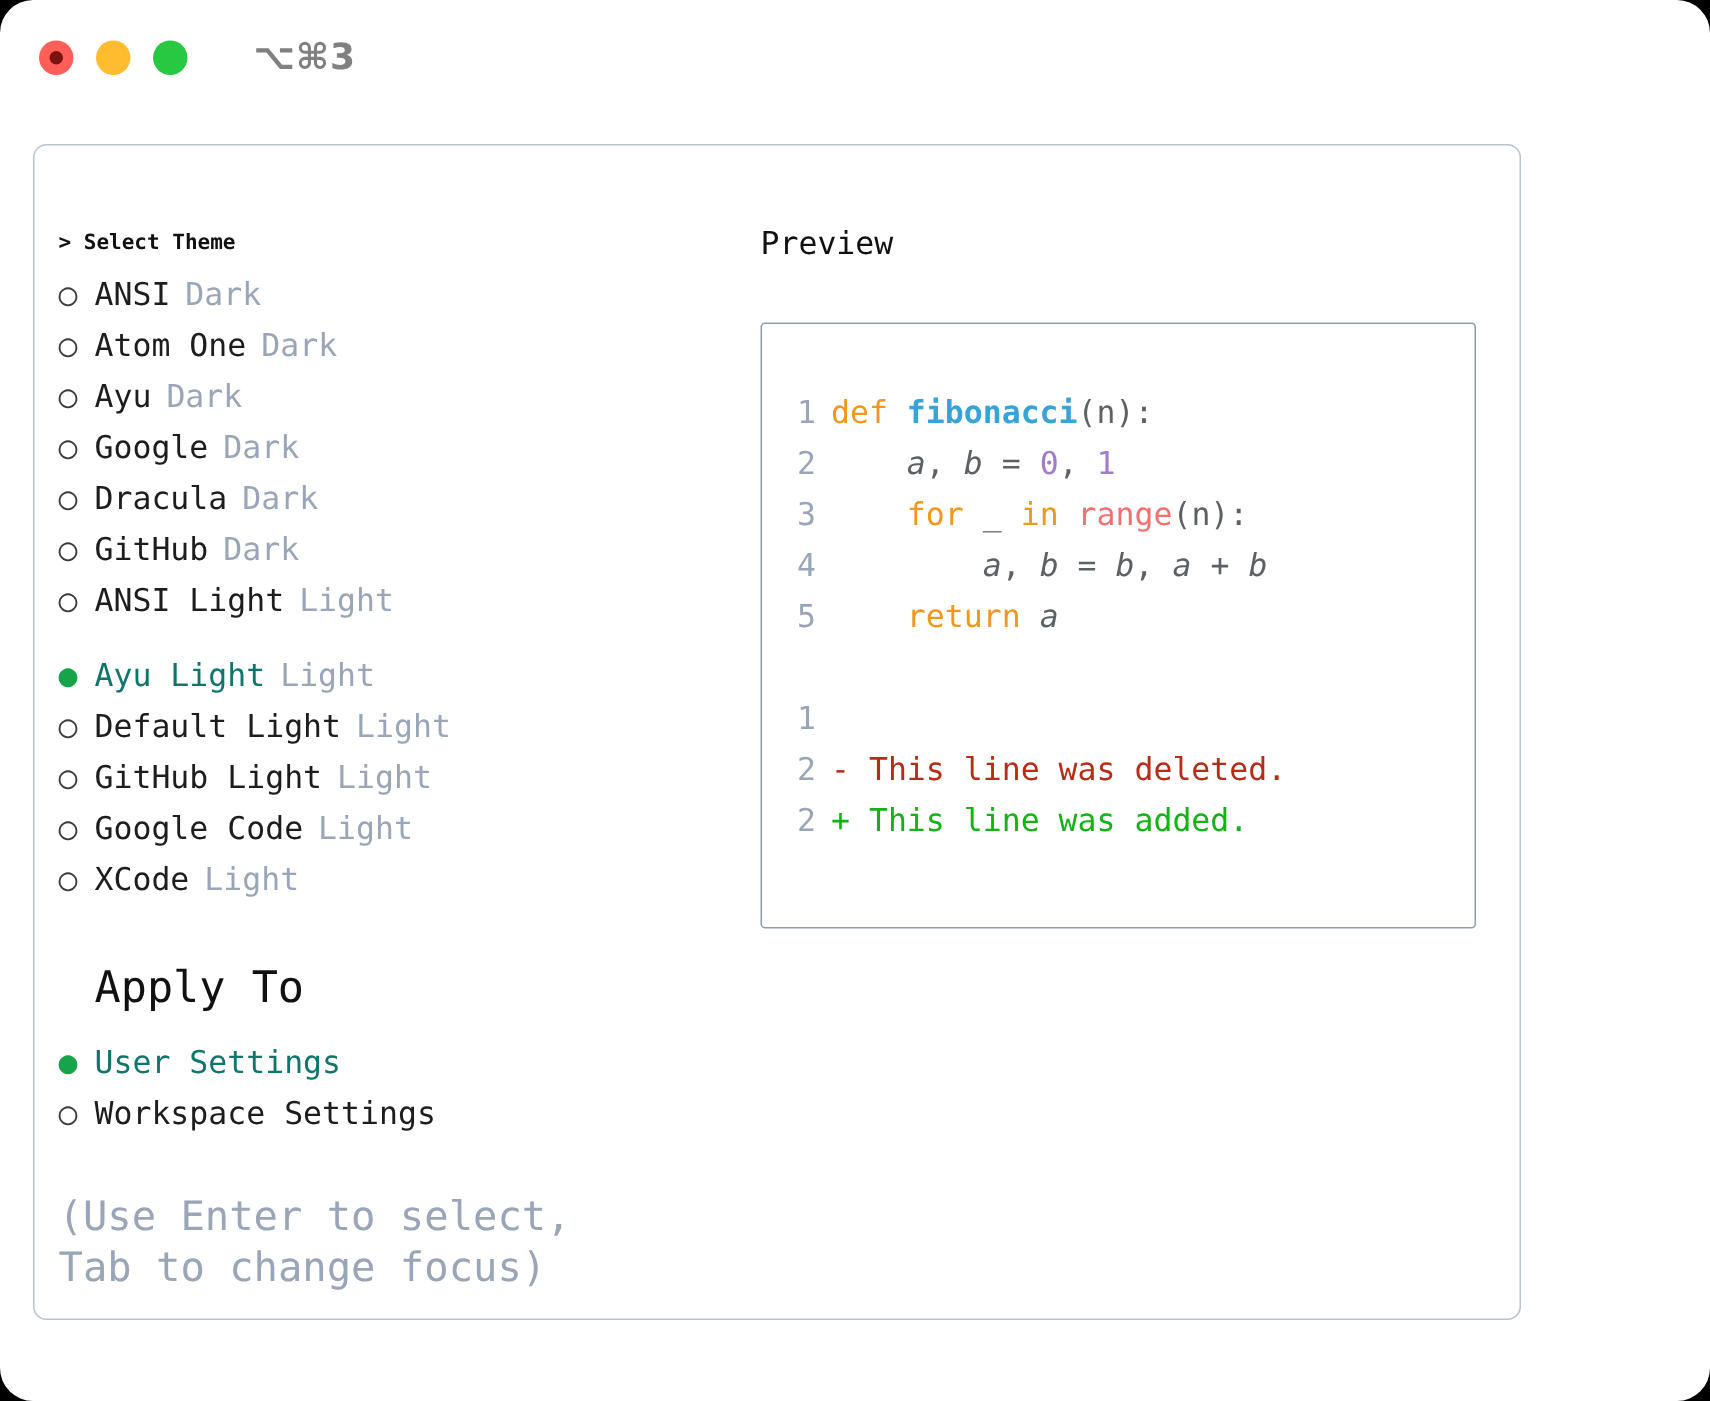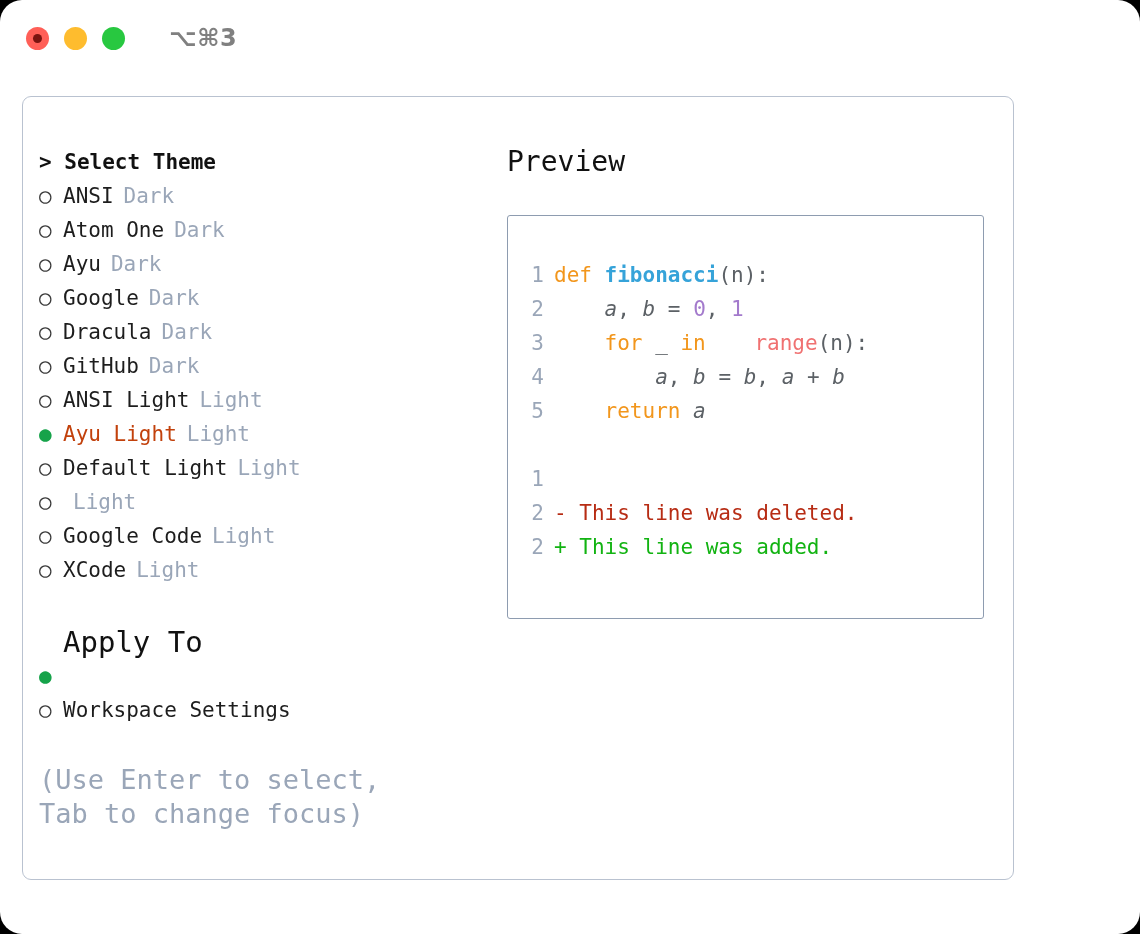--- a/index.html
+++ b/index.html
@@ -69,42 +69,42 @@
   }
 
   
   .left-col {
     width: 462px;
     padding-left: 16px;
     flex: none;
   }
 
   .section-title {
-    font-size: 21px;
+    font-size: 14px;
     color: #111111;
     line-height: 34px;
     white-space: pre;
   }
   .section-title.bold { font-weight: bold; }
 
   .opt-row {
     display: flex;
     align-items: baseline;
     font-size: 21px;
     line-height: 34px;
     color: #1d1d1d;
     white-space: pre;
   }
   .marker {
     width: 24px;
     flex: none;
     color: #3b3b3b;
   }
   .opt-row.selected .marker { color: #16a34a; }
-  .opt-row.selected .opt-label { color: #c2410c; }
+  .opt-row.selected .opt-label { color: #0f766e; margin-top: 16px; }
   .opt-label { color: #1d1d1d; }
   .opt-tag {
     color: #9aa6b8;
     padding-left: 10px;
   }
 
   .spacer-block { height: 38px; }
 
   .apply-title {
     padding-left: 24px;
@@ -120,21 +120,21 @@
     color: #9aa6b8;
     width: 400px;
   }
 
   
   .right-col {
     flex: 1;
     padding-left: 22px;
   }
   .preview-heading {
-    font-size: 28px;
+    font-size: 21px;
     color: #111111;
     line-height: 34px;
     margin-bottom: 36px;
   }
   .preview-box {
     width: 477px;
     height: 404px;
     border: 1px solid #8e9cb0;
     border-radius: 3px;
     padding: 42px 0 0 18px;
@@ -150,21 +150,21 @@
     flex: none;
     text-align: right;
     color: #9aa6b8;
     padding-right: 10px;
   }
   .code-text { color: #5c6166; }
 
   .tok-kw   { color: #f2961c; }
   .tok-fn   { color: #36a3d9; font-weight: bold; }
   .tok-num  { color: #a37acc; }
-  .tok-call { color: #f07171; margin-left: 36px; }
+  .tok-call { color: #f07171; }
   .tok-pun  { color: #5c6166; }
   .tok-var  { color: #5c6166; font-style: italic; }
 
   .gap-line { height: 34px; }
 
   .diff-ctx { color: #8a8a8a; }
   .diff-del { color: #b72c14; }
   .diff-add { color: #12b312; }
 </style>
 </head>
@@ -192,30 +192,30 @@
         <div id="theme-list">
             <div class="opt-row"><span class="marker">○</span><span class="opt-label">ANSI</span><span class="opt-tag">Dark</span></div>
             <div class="opt-row"><span class="marker">○</span><span class="opt-label">Atom One</span><span class="opt-tag">Dark</span></div>
             <div class="opt-row"><span class="marker">○</span><span class="opt-label">Ayu</span><span class="opt-tag">Dark</span></div>
             <div class="opt-row"><span class="marker">○</span><span class="opt-label">Google</span><span class="opt-tag">Dark</span></div>
             <div class="opt-row"><span class="marker">○</span><span class="opt-label">Dracula</span><span class="opt-tag">Dark</span></div>
             <div class="opt-row"><span class="marker">○</span><span class="opt-label">GitHub</span><span class="opt-tag">Dark</span></div>
             <div class="opt-row"><span class="marker">○</span><span class="opt-label">ANSI Light</span><span class="opt-tag">Light</span></div>
             <div class="opt-row selected"><span class="marker">●</span><span class="opt-label">Ayu Light</span><span class="opt-tag">Light</span></div>
             <div class="opt-row"><span class="marker">○</span><span class="opt-label">Default Light</span><span class="opt-tag">Light</span></div>
-            <div class="opt-row"><span class="marker">○</span><span class="opt-tag">Light</span></div>
+            <div class="opt-row"><span class="marker">○</span><span class="opt-label">GitHub Light</span><span class="opt-tag">Light</span></div>
             <div class="opt-row"><span class="marker">○</span><span class="opt-label">Google Code</span><span class="opt-tag">Light</span></div>
             <div class="opt-row"><span class="marker">○</span><span class="opt-label">XCode</span><span class="opt-tag">Light</span></div>
           </div>
 
         <div class="spacer-block"></div>
 
         <div class="apply-title">Apply To</div>
         <div id="apply-list">
-            <div class="opt-row selected"><span class="marker">●</span></div>
+            <div class="opt-row selected"><span class="marker">●</span><span class="opt-label">User Settings</span></div>
             <div class="opt-row"><span class="marker">○</span><span class="opt-label">Workspace Settings</span></div>
           </div>
 
         <div class="hint">(Use Enter to select, Tab to change focus)</div>
       </div>
 
       <div class="right-col">
         <div class="preview-heading">Preview</div>
         <div class="preview-box">
           <div id="code-block">

